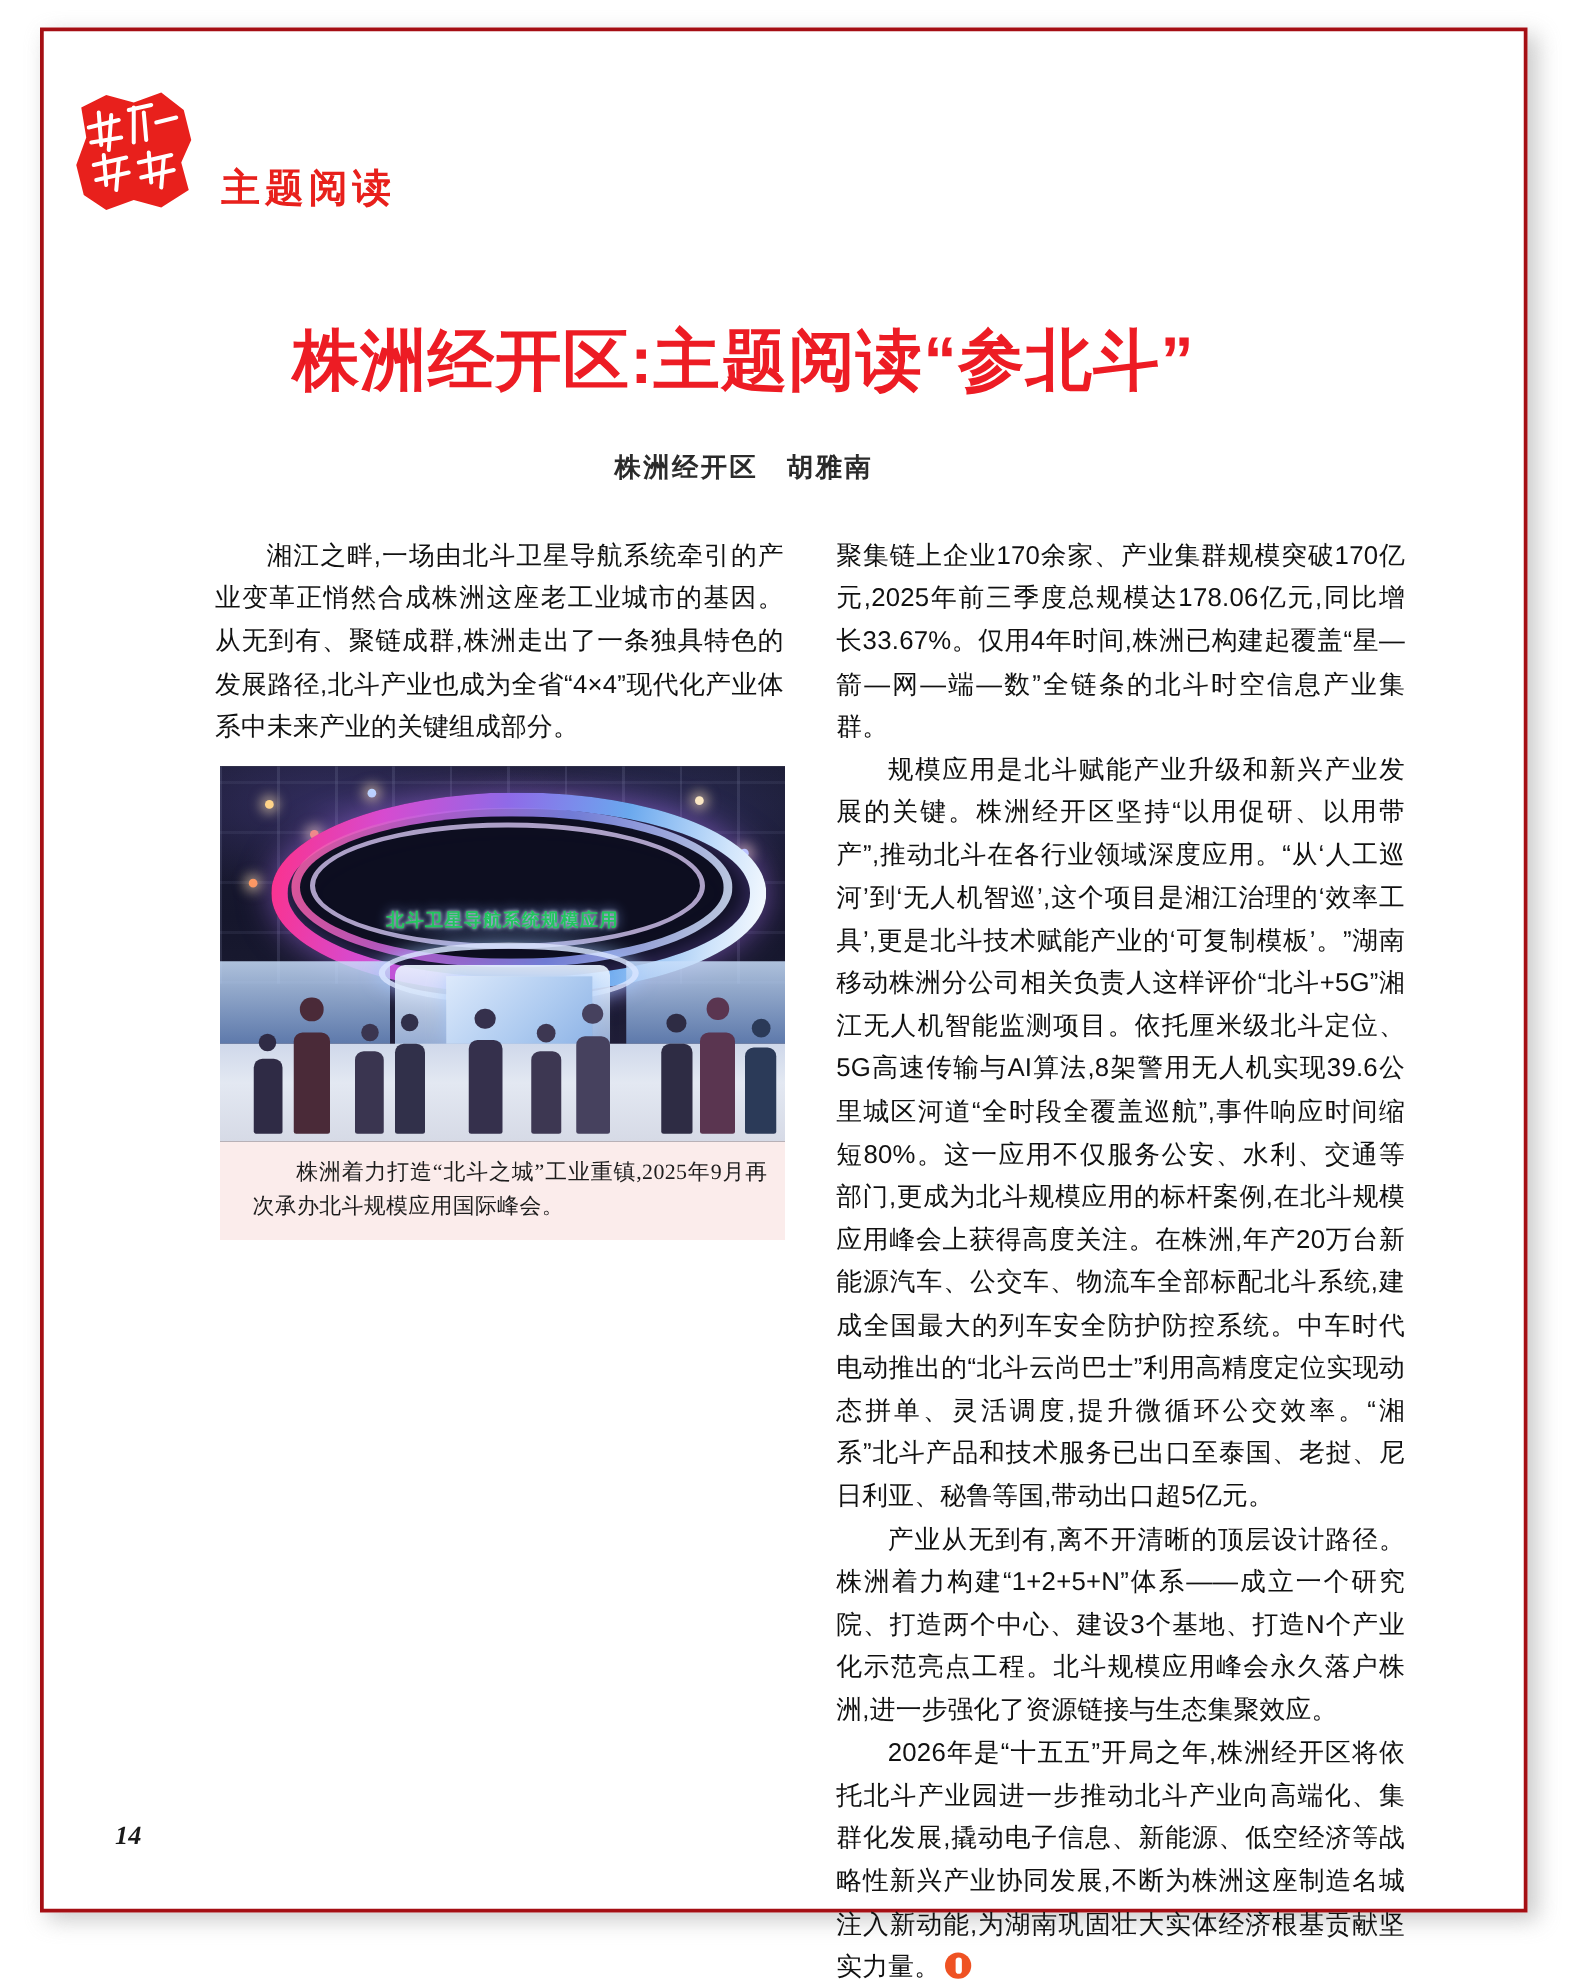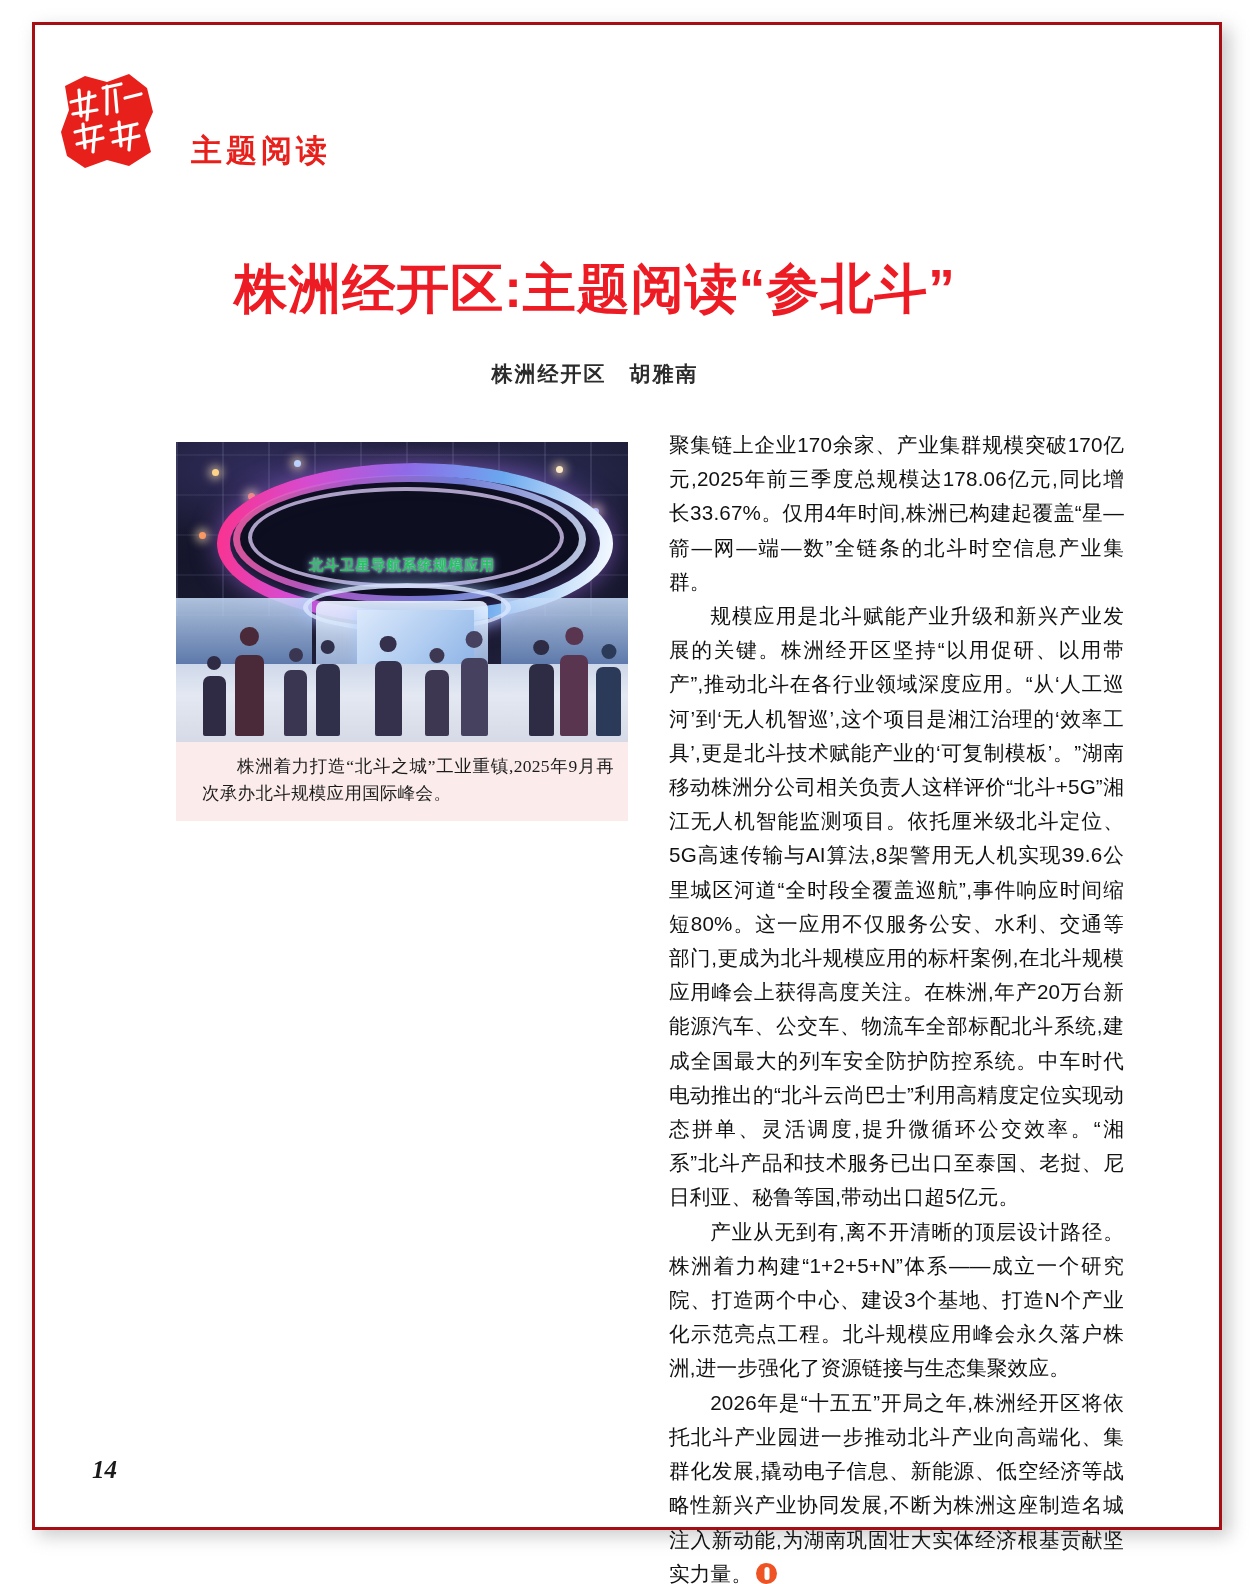--- a/index.html
+++ b/index.html
@@ -38,21 +38,21 @@
     box-sizing: border-box;
   }
 
   
   .masthead {
     position: absolute;
     left: 55px;
     top: 68px;
     display: flex;
     align-items: flex-end;
-    gap: 28px;
+    gap: 14px;
   }
   .seal {
     position: relative;
     width: 108px;
     height: 108px;
   }
   .seal svg { display: block; }
   .section-label {
     color: #e8201c;
     font-size: 31px;
@@ -269,21 +269,21 @@
   }
 
   
   .folio {
     position: absolute;
     left: 92px;
     top: 1456px;
     color: #1a1a1a;
     font-family: "Liberation Serif", "DejaVu Serif", serif;
     font-style: italic;
-    font-size: 25px;
+    font-size: 21px;
     font-weight: bold;
   }
 </style>
 </head>
 <body>
 
 <div class="page-shadow"></div>
 
 <div class="page-frame"></div>
 
@@ -313,20 +313,21 @@
   </div>
   <div class="section-label">主题阅读</div>
 </div>
 
 <div class="headline">株洲经开区:主题阅读“参北斗”</div>
 <div class="byline">株洲经开区　胡雅南</div>
 
 <div class="columns">
 
   <div class="col">
+    <p>湘江之畔,一场由北斗卫星导航系统牵引的产业变革正悄然合成株洲这座老工业城市的基因。从无到有、聚链成群,株洲走出了一条独具特色的发展路径,北斗产业也成为全省“4×4”现代化产业体系中未来产业的关键组成部分。</p>
 
     <div class="figure">
       <div class="photo">
         <div class="ceiling"></div>
         <div class="truss"></div>
 
         <div class="spot" style="left:8%;  top:9%;  background:#ffd489;"></div>
         <div class="spot" style="left:16%; top:17%; background:#ff8f6a;"></div>
         <div class="spot" style="left:26%; top:6%;  background:#bcd8ff;"></div>
         <div class="spot" style="left:38%; top:12%; background:#ffe2a8;"></div>

